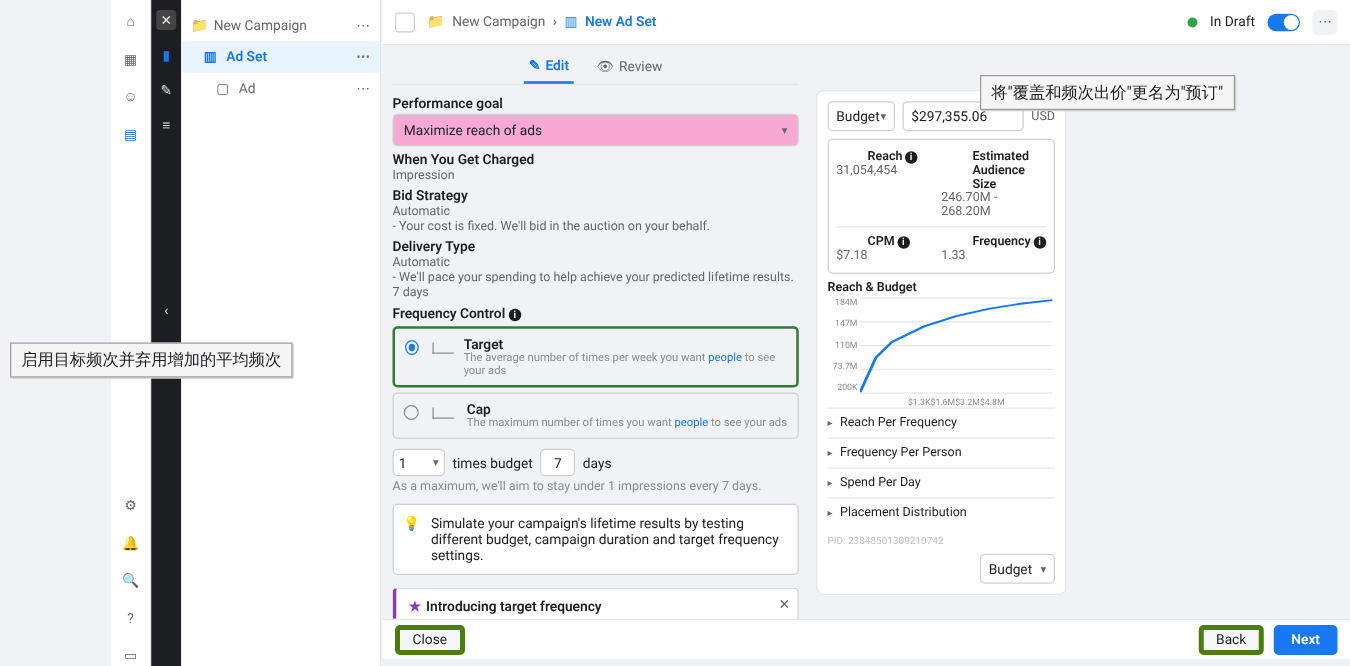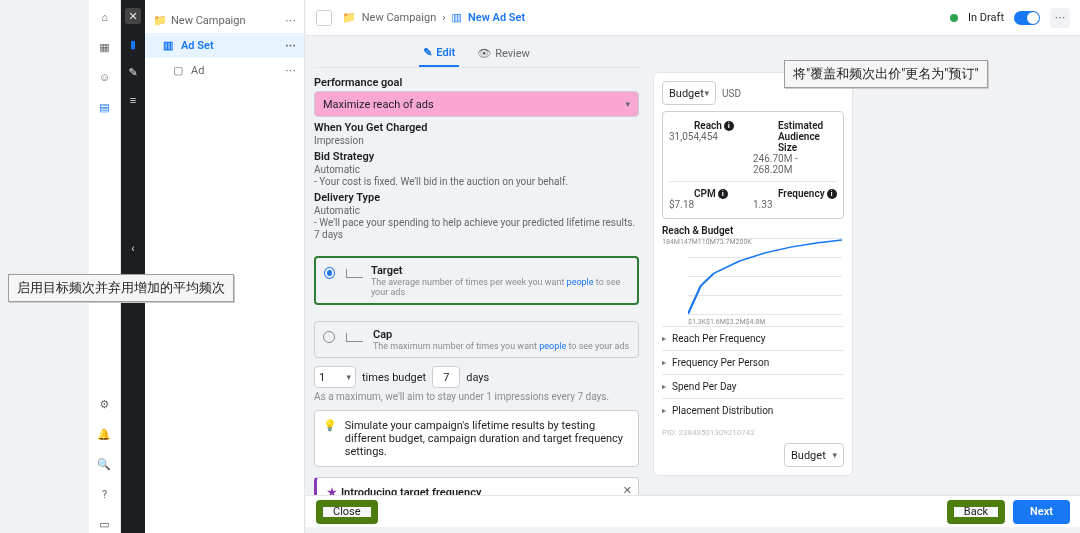--- a/index.html
+++ b/index.html
@@ -46,21 +46,21 @@
   .section-title { font-weight:700; font-size:12px; }
   .whatsnew { color:#1877f2; font-size:10px; display:flex; align-items:center; gap:4px; }
   .whatsnew .star { color:#8a3ab9; }
 
   .label { font-weight:600; font-size:11px; margin-top:4px; }
   .select { border:1px solid #ccd0d5; border-radius:4px; height:26px; display:flex; align-items:center; justify-content:space-between; padding:0 8px; background:#f9a8d4; margin-top:2px; }
   .hint  { color:#8a8d91; font-size:10px; margin-top:3px; }
   .sub   { color:#65676b; font-size:10px; margin-top:1px; }
   .link { color:#1877f2; }
 
-  .freq-card { border:1px solid #ccd0d5; border-radius:4px; padding:6px 8px; margin-top:16px; display:flex; align-items:flex-start; gap:8px; }
+  .freq-card { border:1px solid #ccd0d5; border-radius:4px; padding:6px 8px; margin-top:4px; display:flex; align-items:flex-start; gap:8px;justify-content:center; }
   .freq-card.selected { border:2px solid #2e7d32; }
   .freq-card .radio { width:12px; height:12px; border-radius:50%; border:1px solid #8a8d91; margin-top:3px; position:relative; }
   .freq-card.selected .radio { border-color:#1877f2; }
   .freq-card.selected .radio:after { content:""; position:absolute; inset:2px; border-radius:50%; background:#1877f2; }
   .freq-card .chart-ic { width:22px; height:16px; background:#f0f2f5; border-radius:3px; margin-top:1px; position:relative; }
   .freq-card .chart-ic:before { content:""; position:absolute; left:3px; top:4px; width:16px; height:8px; border-left:1px solid #8a8d91; border-bottom:1px solid #8a8d91; }
   .freq-card .title-sm { font-weight:600; font-size:11px; }
   .freq-card .desc { color:#8a8d91; font-size:9px; }
 
   .freq-inputs { display:flex; align-items:center; gap:6px; margin-top:8px; }
@@ -84,36 +84,36 @@
   .metrics { border:1px solid #ccd0d5; border-radius:4px; padding:6px; margin-top:4px; }
   .metrics .mrow { display:flex; }
   .metrics .mcell { flex:1; padding:2px 0; }
   .metrics .mlabel { font-weight:600; font-size:10px; display:flex; align-items:center; gap:2px;padding-left:25px; }
   .metrics .mval { font-size:10px; color:#65676b; }
   .metrics .divider { height:1px; background:#e4e6ea; margin:4px 0; }
   .info-ic { width:10px; height:10px; border-radius:50%; background:#1c1e21; color:#fff; font-size:8px; display:inline-flex; align-items:center; justify-content:center; }
 
   .chart-title { font-weight:600; font-size:10px; margin:6px 0 2px; }
   .rb-chart { height: 88px; position:relative; padding-left:26px; padding-bottom:12px; padding-right:2px; }
-  .rb-chart .yax { position:absolute; left:0; top:0; bottom:12px; width:26px; display:flex; flex-direction:row; justify-content:space-between; font-size:7px; color:#8a8d91; text-align:right; padding-right:2px; }
+  .rb-chart .yax { position:absolute; left:0; top:0; bottom:12px; width:26px; display:flex; flex-direction:column; justify-content:space-between; font-size:7px; color:#8a8d91; text-align:right; padding-right:2px; }
   .rb-chart .grid { position:absolute; left:26px; right:2px; top:0; bottom:12px; }
   .rb-chart .grid .gl { position:absolute; left:0; right:0; height:1px; background:#e4e6ea; }
-  .rb-chart .xax { position:absolute; left:26px; right:2px; bottom:0; display:flex; justify-content:flex-start; font-size:7px; color:#8a8d91; }
+  .rb-chart .xax { position:absolute; left:26px; right:2px; bottom:0; display:flex; justify-content:center; font-size:7px; color:#8a8d91; }
   .rb-chart svg { position:absolute; left:26px; top:0; right:2px; bottom:12px; width:calc(100% - 28px); height:calc(100% - 12px); }
 
   .accordion-row { border-top:1px solid #e4e6ea; padding:6px 0; display:flex; align-items:center; gap:6px; font-size:10px; }
   .accordion-row .chev { font-size:8px; color:#65676b; }
 
   .pid { color:#bcc0c4; font-size:8px; margin-top:6px; }
   .side-footer { display:flex; justify-content:flex-end; margin-top:6px; }
 
   
   .bottom-bar { position:absolute; left:306px; right:0; bottom:6px; height:32px; background:#fff; border-top:1px solid #e4e6ea; display:flex; align-items:center; padding:0 10px; gap:8px; }
   .bottom-bar .spacer { flex:1; }
-  .btn { border:7px solid #4d7c0f; border-radius:4px; height:24px; padding:0 10px; display:flex; align-items:center; background:#f5f6f7; cursor:pointer; }
+  .btn { border:4px solid #4d7c0f; border-radius:4px; height:24px; padding:0 10px; display:flex; align-items:center; background:#f5f6f7; cursor:pointer; }
   .btn.primary { background:#1877f2; color:#fff; border-color:#1877f2; font-weight:600;text-align:center; }
 
   
   .anno { position:absolute; background:#f5f5f5; border:1px solid #9e9e9e; padding:4px 8px; font-size:13px; color:#1c1e21; box-shadow:1px 1px 0 #ccc; }
 
   .caret { font-size:9px; color:#65676b; }
 </style>
 </head>
 <body>
 
@@ -199,20 +199,21 @@
       <div class="label">Bid Strategy</div>
       <div class="sub">Automatic</div>
       <div class="sub">- Your cost is fixed. We'll bid in the auction on your behalf.</div>
 
       <div class="label">Delivery Type</div>
       <div class="sub">Automatic</div>
       <div class="sub">- We'll pace your spending to help achieve your predicted lifetime results.</div>
 
       <div class="sub">7 days</div>
 
+      <div class="label"><span>Frequency Control</span> <span class="info-ic">i</span></div>
 
       <div class="freq-card selected">
         <span class="radio"></span>
         <span class="chart-ic"></span>
         <div>
           <div class="title-sm">Target</div>
           <div class="desc"><span>The average number of times per week you want </span><span class="link">people</span><span> to see your ads</span></div>
         </div>
       </div>
 
@@ -252,20 +253,23 @@
 
       </div>
     </div>
 
     <div class="side-col">
 
       <div class="side-row">
         <div class="side-select" style="width:54px;">
             <span>Budget</span>
             <span class="caret">▾</span>
+          </div>
+        <div class="side-number">
+            <span>$297,355.06</span>
           </div>
         <span style="font-size:10px;color:#65676b;">USD</span>
       </div>
 
       <div class="metrics">
         <div class="mrow">
           <div class="mcell">
             <div class="mlabel">
                 <span>Reach</span>
                 <span class="info-ic">i</span>

